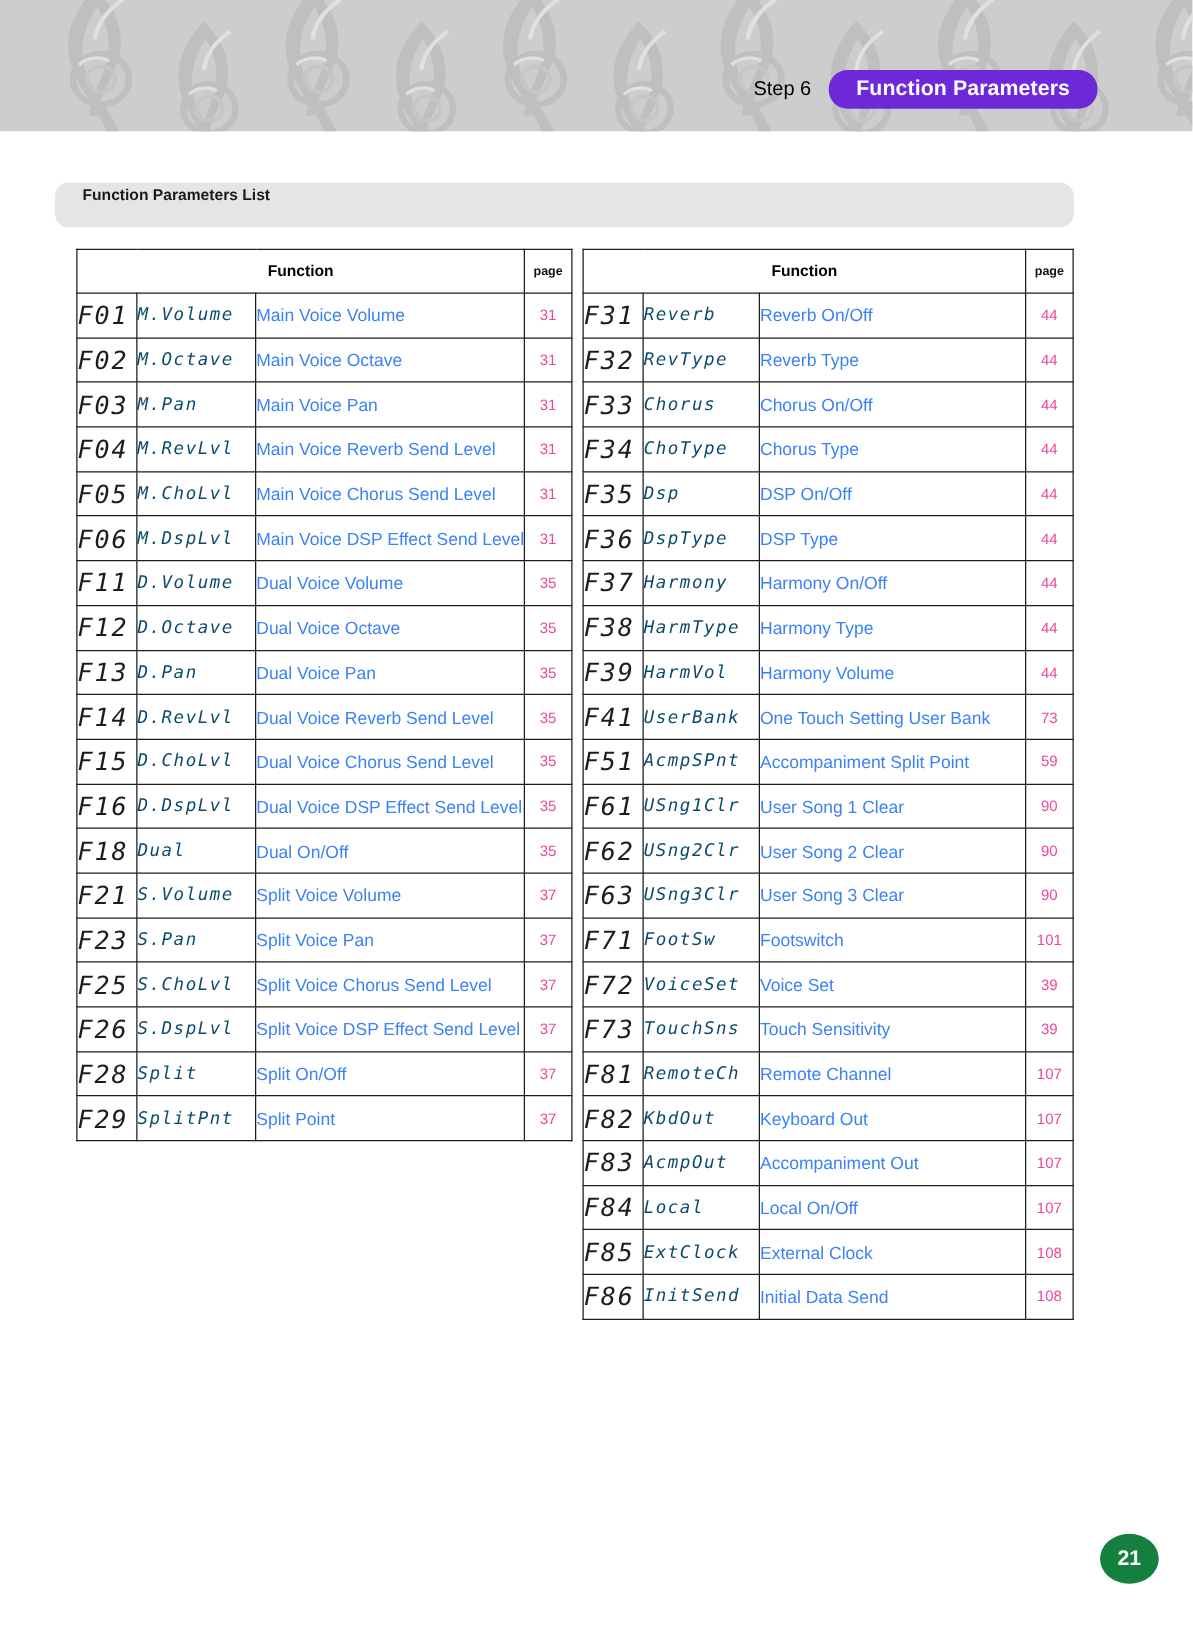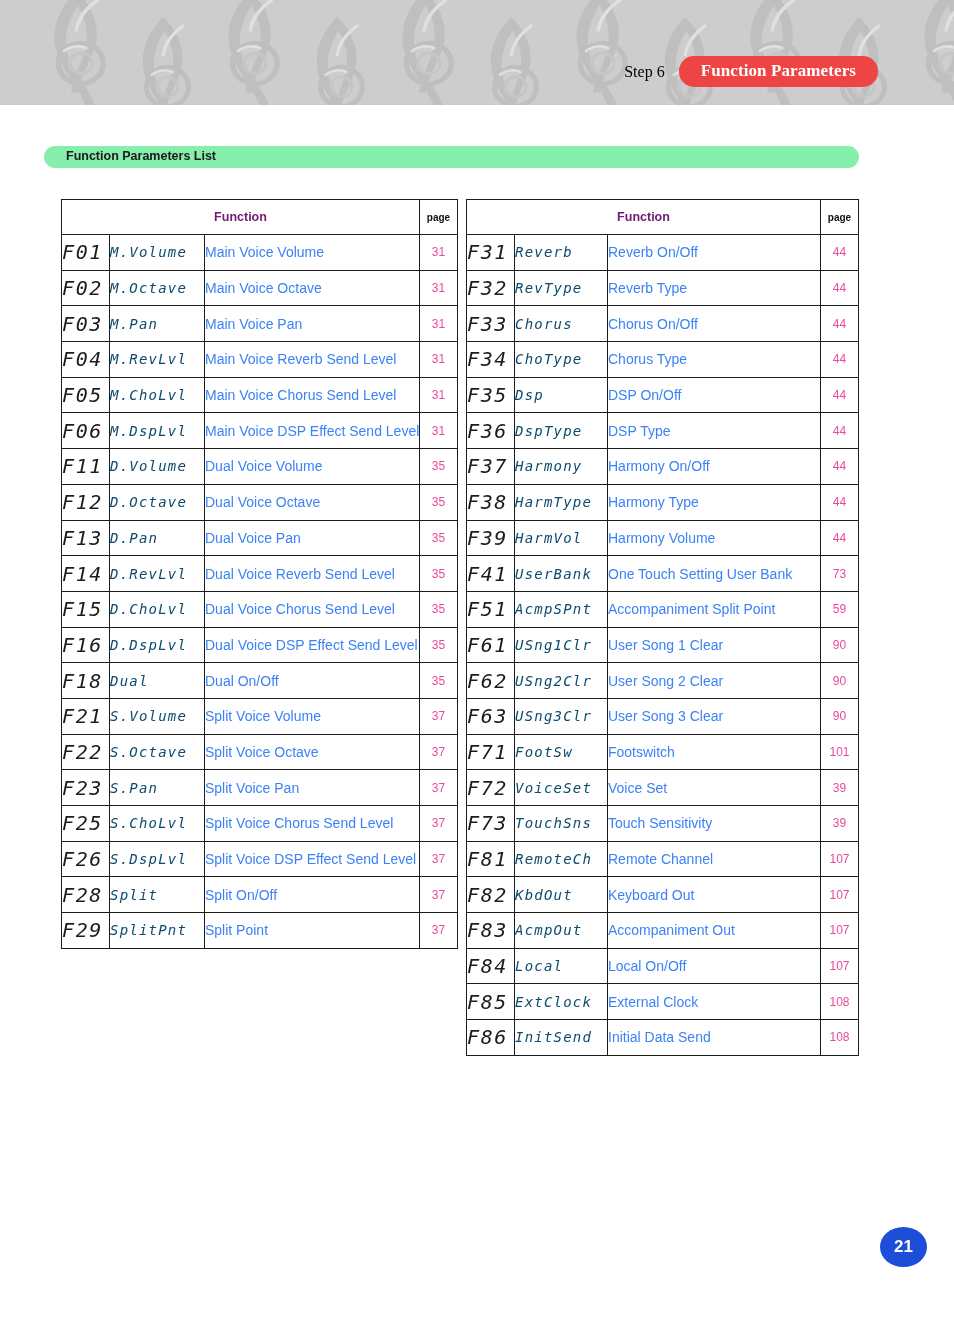--- a/index.html
+++ b/index.html
@@ -17,55 +17,54 @@
   }
 
   
   #header-band {
     position: absolute;
     left: 0; top: 0;
     width: 954px;
     height: 105px;
     background: #cdcdcd;
     overflow: hidden;
-    font-family: Liberation Serif, serif;
   }
   #clef-pattern {
     position: absolute;
     left: 0; top: 0;
     width: 954px;
     height: 105px;
   }
   #page-header-title {
     position: absolute;
     right: 76px;
     top: 56px;
     display: flex;
     align-items: center;
     gap: 14px;
   }
   #title-pill {
-    background: #ef4444;
+    background: #6d28d9;
     color: #ffffff;
     font-size: 17px;
     font-weight: bold;
     border-radius: 15px;
     padding: 5px 22px 6px 22px;
     white-space: nowrap;
     letter-spacing: .1px;
   }
 
   
   #section-bar {
     position: absolute;
     left: 44px;
     top: 146px;
     width: 815px;
-    height: 22px;
-    background: #86efac;
+    height: 36px;
+    background: #e5e5e5;
     border-radius: 11px;
   }
   #section-bar-label {
     position: absolute;
     left: 22px;
     top: 3px;
     font-size: 12.5px;
     font-weight: bold;
     color: #1a1a1a;
   }
@@ -81,21 +80,21 @@
 
   .param-table td, .param-table th {
     border: 1px solid #1c1c1c;
     padding: 0;
     vertical-align: middle;
   }
   .hdr-function {
     text-align: center;
     font-size: 12.5px;
     font-weight: bold;
-    color: #701a75;
+    color: #000000;
     height: 34px;
   }
   .hdr-page {
     text-align: center;
     font-size: 10px;
     font-weight: bold;
     color: #111;
     height: 34px;
   }
 
@@ -144,21 +143,21 @@
   #table-right col.c4 { width: 38px; }
 
   
   #page-number-badge {
     position: absolute;
     left: 880px;
     top: 1227px;
     width: 47px;
     height: 40px;
     border-radius: 50%;
-    background: #1d4ed8;
+    background: #15803d;
     color: #ffffff;
     font-size: 17px;
     font-weight: bold;
     display: flex;
     align-items: center;
     justify-content: center;
   }
 </style>
 </head>
 <body>
@@ -325,26 +324,20 @@
         <td class="row-desc">Dual On/Off</td>
         <td class="row-page">35</td>
       </tr>
       <tr>
         <td class="row-code">F21</td>
         <td class="row-lcd">S.Volume</td>
         <td class="row-desc">Split Voice Volume</td>
         <td class="row-page">37</td>
       </tr>
       <tr>
-        <td class="row-code">F22</td>
-        <td class="row-lcd">S.Octave</td>
-        <td class="row-desc">Split Voice Octave</td>
-        <td class="row-page">37</td>
-      </tr>
-      <tr>
         <td class="row-code">F23</td>
         <td class="row-lcd">S.Pan</td>
         <td class="row-desc">Split Voice Pan</td>
         <td class="row-page">37</td>
       </tr>
       <tr>
         <td class="row-code">F25</td>
         <td class="row-lcd">S.ChoLvl</td>
         <td class="row-desc">Split Voice Chorus Send Level</td>
         <td class="row-page">37</td>

